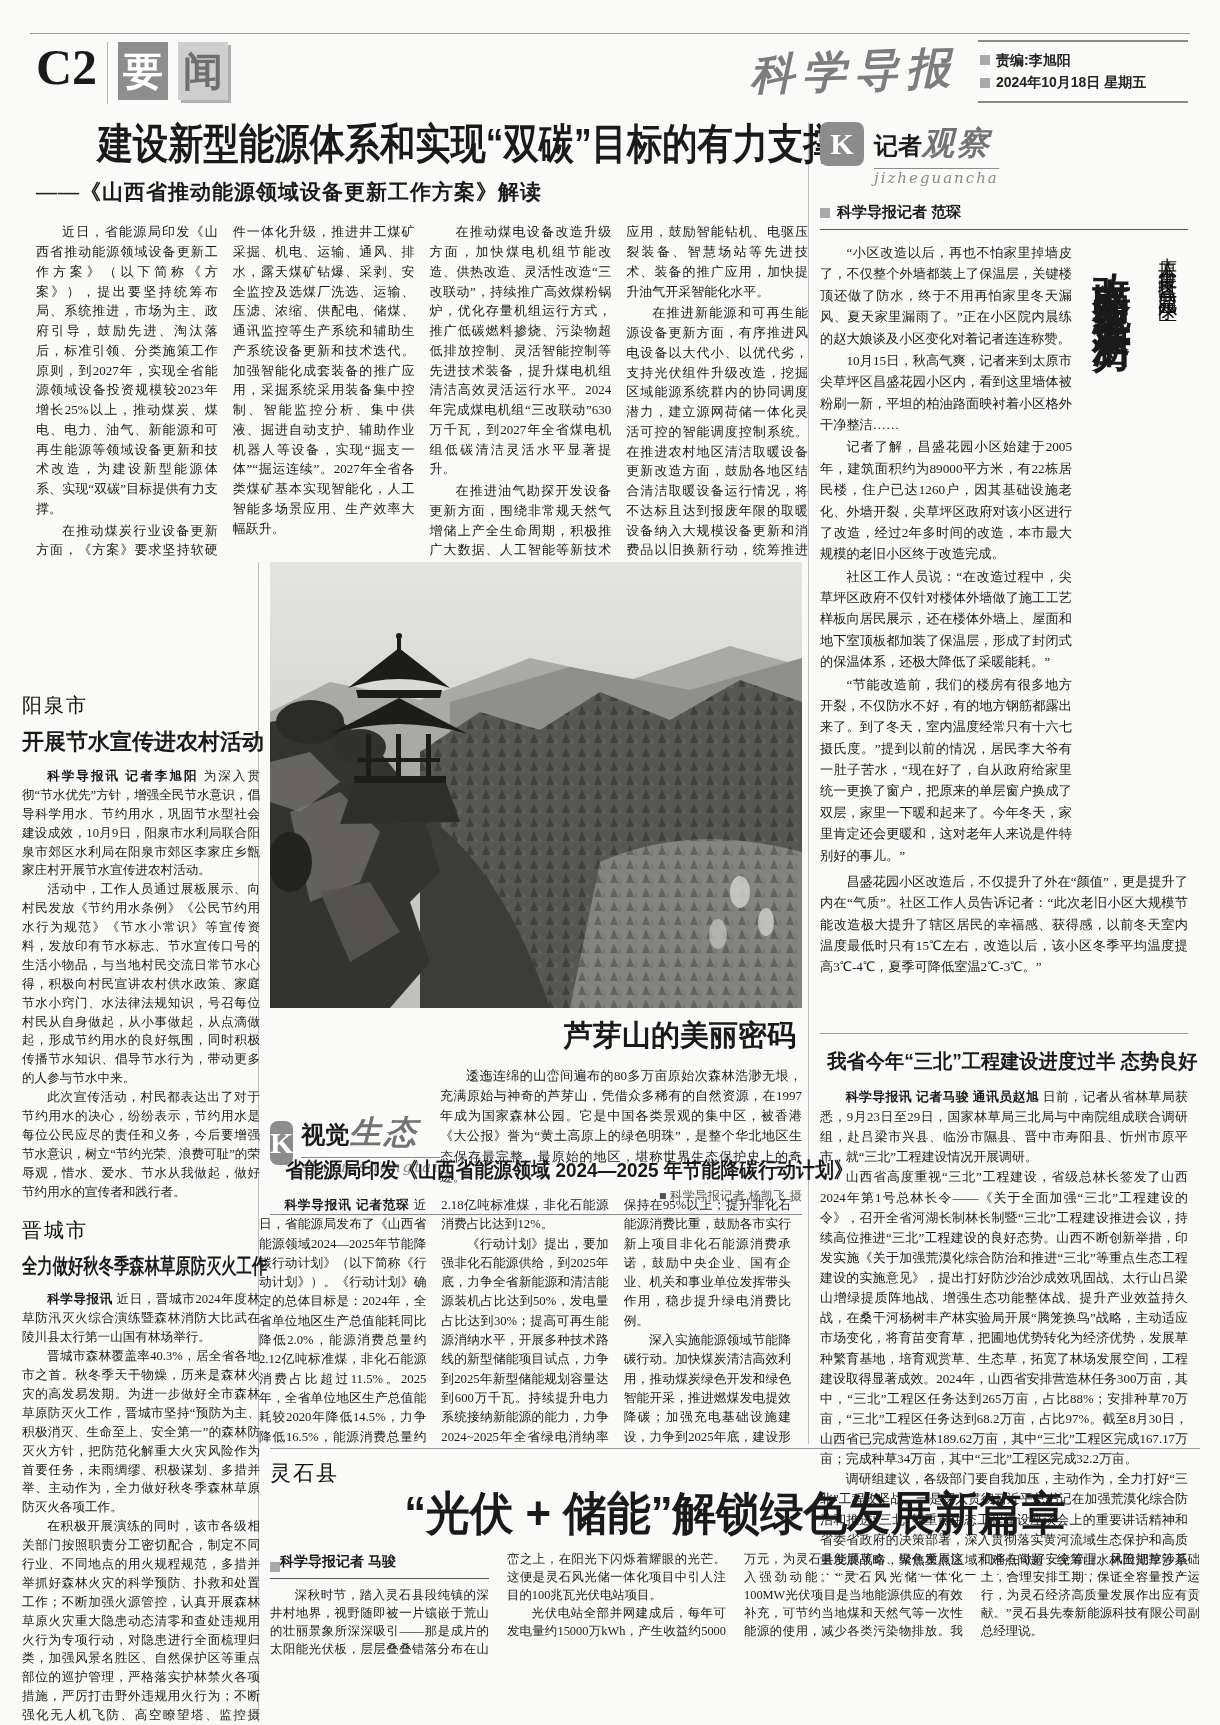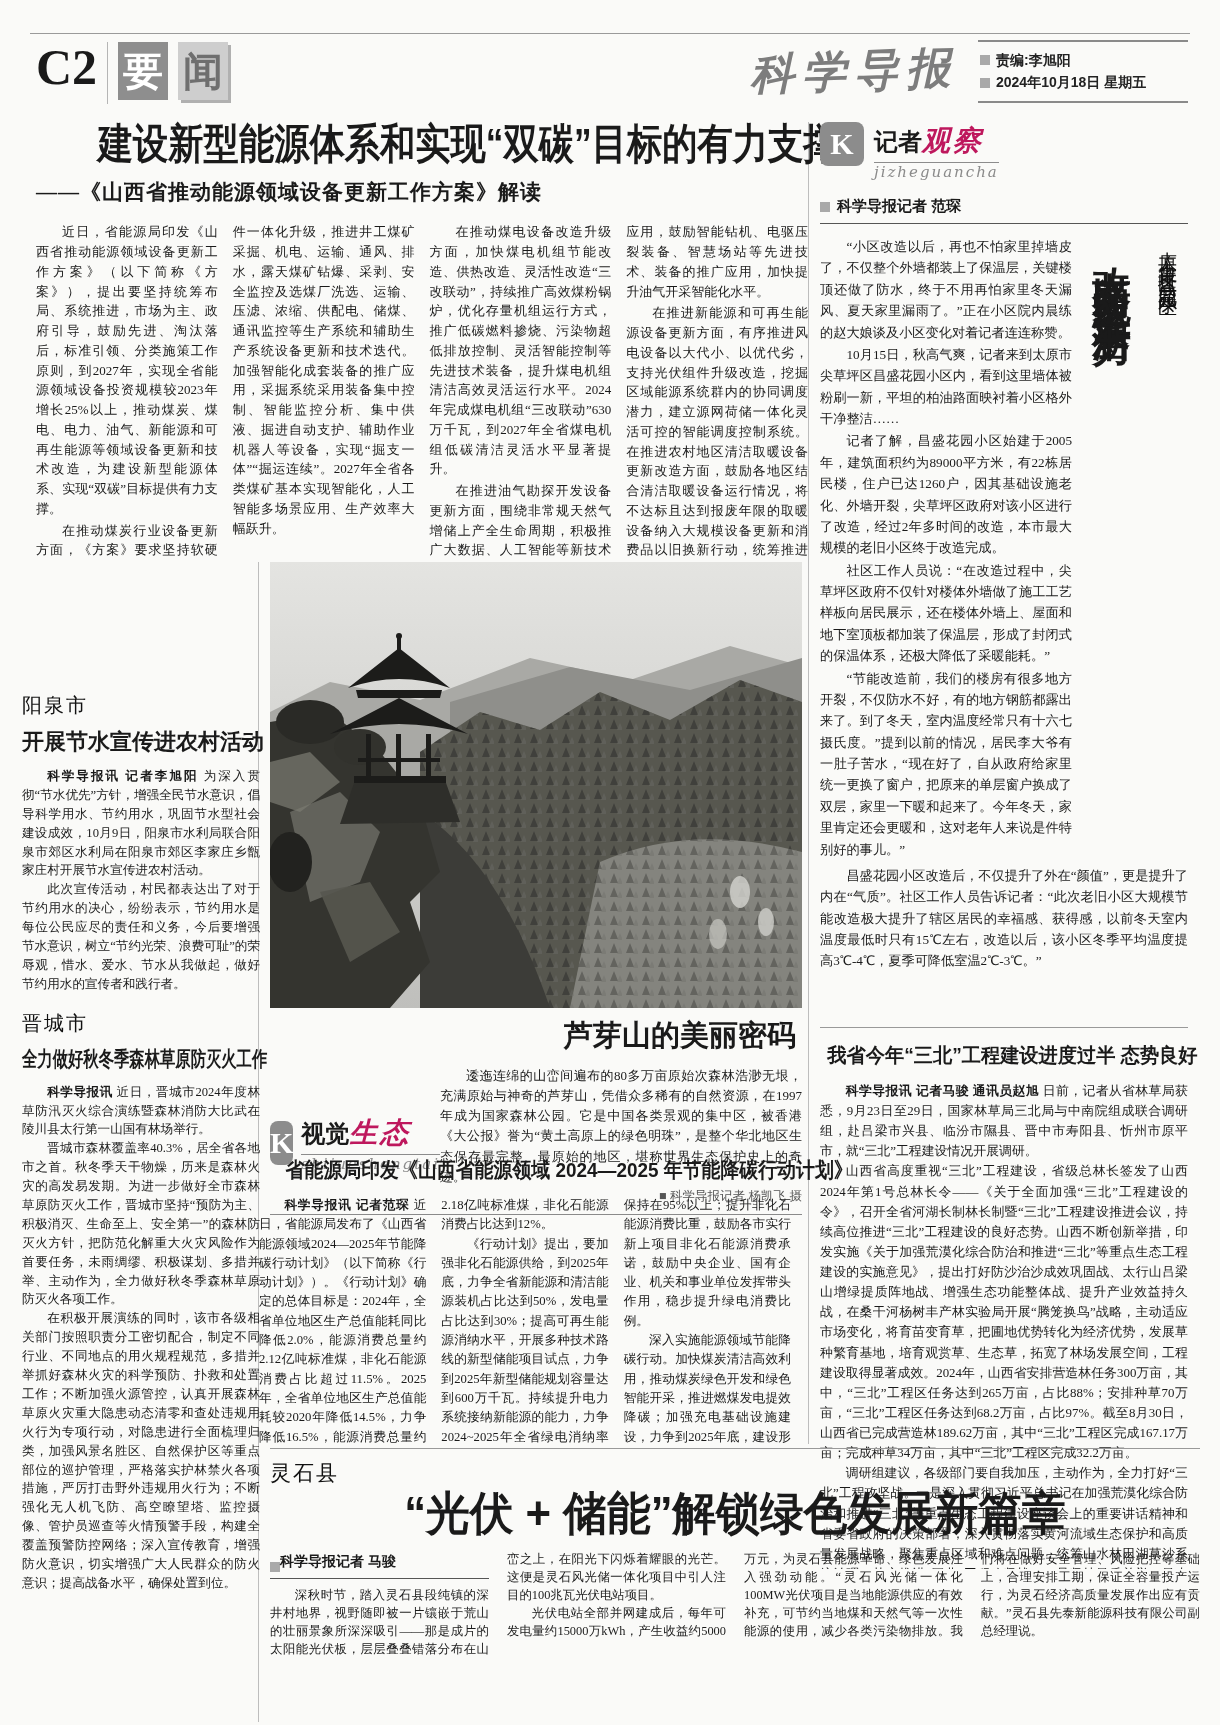--- a/index.html
+++ b/index.html
@@ -37,21 +37,21 @@
                font-size:13px; line-height:1.52; }
   .main-body .para { margin-bottom:2px; }
 
   
   .obs { position:absolute; left:820px; top:122px; width:368px; }
   .badge-row { display:flex; align-items:flex-start; gap:10px; }
   .kbox { width:44px; height:44px; border-radius:8px; background:#8c8c8c; color:#fff; display:flex;
           align-items:center; justify-content:center; font-family:"Liberation Serif", serif; font-weight:bold; font-size:30px; }
   .badge-title { border-bottom:1px solid #8c8c8c; padding-bottom:2px; }
   .badge-title .t1 { font-family:"Liberation Sans", sans-serif; font-weight:900; font-size:24px; }
-  .badge-title .t2 { font-family:Liberation Sans, sans-serif; font-style:italic; font-weight:bold; font-size:28px; color:#be185d; letter-spacing:3px; }
+  .badge-title .t2 { font-family:Liberation Sans, sans-serif; font-style:italic; font-weight:bold; font-size:32px; color:#737373; letter-spacing:3px; }
   .badge-py { font-family:"DejaVu Serif", serif; font-style:italic; font-size:15px; color:#8a8a8a; letter-spacing:2px; }
   .obs-byline { display:flex; align-items:center; gap:7px; margin-top:16px; padding-bottom:7px;
                 border-bottom:1px solid #555; font-family:"Liberation Sans", sans-serif; font-weight:bold; font-size:15px; }
   .obs-flex { display:flex; margin-top:12px; }
   .obs-text { width:252px; font-size:13.2px; line-height:1.62; }
   .obs-text .para { margin-bottom:1px; }
   .vblock { writing-mode:vertical-rl; height:505px; margin-left:10px; }
   .vkicker { font-family:"Liberation Sans", sans-serif; font-size:19px; font-weight:500; letter-spacing:4px; color:#111; margin-left:14px; }
   .vmain { font-family:"Liberation Sans", sans-serif; font-weight:900; font-size:39px; letter-spacing:5px; line-height:1.5; }
   .obs-cont { margin-top:4px; font-size:13.2px; line-height:1.62; height:150px; overflow:hidden; }
@@ -181,20 +181,21 @@
     </div>
   </div>
 
   <div class="leftcol">
 
     <div class="brief">
       <div class="kicker">阳泉市</div>
       <h2 class="h-yq">开展节水宣传进农村活动</h2>
       <div class="body">
         <p class="para"><b class="lead">科学导报讯 记者李旭阳</b> <span>为深入贯彻“节水优先”方针，增强全民节水意识，倡导科学用水、节约用水，巩固节水型社会建设成效，10月9日，阳泉市水利局联合阳泉市郊区水利局在阳泉市郊区李家庄乡甑家庄村开展节水宣传进农村活动。</span></p>
+        <p class="para">活动中，工作人员通过展板展示、向村民发放《节约用水条例》《公民节约用水行为规范》《节水小常识》等宣传资料，发放印有节水标志、节水宣传口号的生活小物品，与当地村民交流日常节水心得，积极向村民宣讲农村供水政策、家庭节水小窍门、水法律法规知识，号召每位村民从自身做起，从小事做起，从点滴做起，形成节约用水的良好氛围，同时积极传播节水知识、倡导节水行为，带动更多的人参与节水中来。</p>
         <p class="para">此次宣传活动，村民都表达出了对于节约用水的决心，纷纷表示，节约用水是每位公民应尽的责任和义务，今后要增强节水意识，树立“节约光荣、浪费可耻”的荣辱观，惜水、爱水、节水从我做起，做好节约用水的宣传者和践行者。</p>
       </div>
     </div>
 
     <div class="brief">
       <div class="kicker">晋城市</div>
       <h2 class="h-jc">全力做好秋冬季森林草原防灭火工作</h2>
       <div class="body">
         <p class="para"><b class="lead">科学导报讯</b> <span>近日，晋城市2024年度林草防汛灭火综合演练暨森林消防大比武在陵川县太行第一山国有林场举行。</span></p>
         <p class="para">晋城市森林覆盖率40.3%，居全省各地市之首。秋冬季天干物燥，历来是森林火灾的高发易发期。为进一步做好全市森林草原防灭火工作，晋城市坚持“预防为主、积极消灭、生命至上、安全第一”的森林防灭火方针，把防范化解重大火灾风险作为首要任务，未雨绸缪、积极谋划、多措并举、主动作为，全力做好秋冬季森林草原防灭火各项工作。</p>

